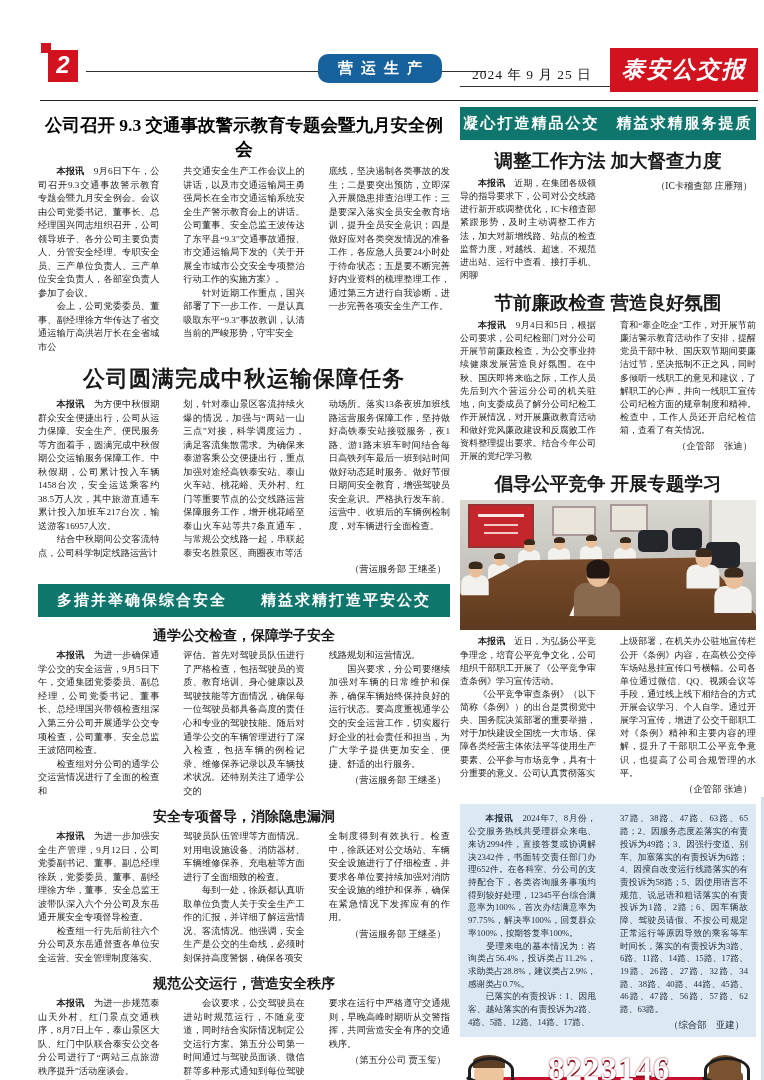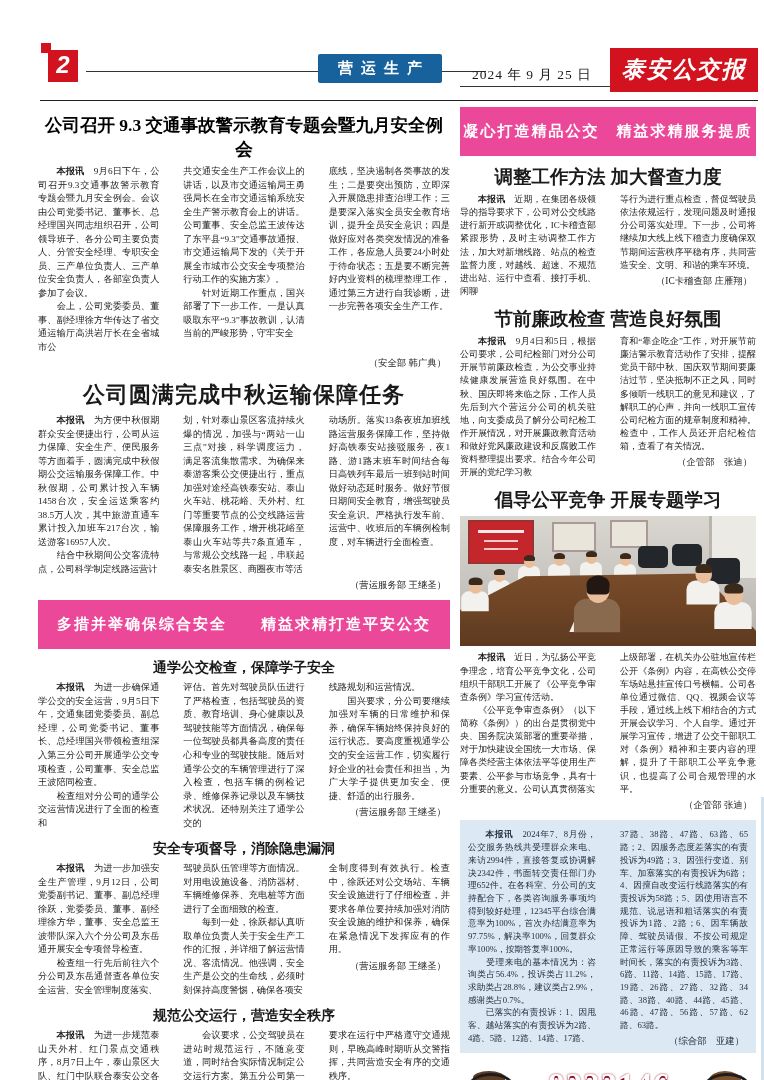--- a/index.html
+++ b/index.html
@@ -8,37 +8,37 @@
   
   .header{position:relative;height:50px;margin:50px 6px 0 40px;border-bottom:1px solid #222;}
   .h-line1{position:absolute;left:46px;top:21px;width:400px;height:1px;background:#333;}
   .h-line2{position:absolute;left:420px;top:36px;width:180px;height:1px;background:#333;}
   .pg-num{position:absolute;left:8px;top:0px;width:30px;height:32px;background:#d2121e;color:#fff;
           font-family:"Liberation Sans",sans-serif;font-weight:bold;font-style:italic;font-size:24px;
           line-height:30px;text-align:center;}
   .pg-num::before{content:"";position:absolute;left:-7px;top:-7px;width:10px;height:10px;background:#d2121e;}
   .section-box{position:absolute;left:278px;top:4px;background:#17629c;color:#fff;
           font-family:"Liberation Sans",sans-serif;font-weight:bold;font-size:15px;letter-spacing:8px;
-          padding:5px 12px 5px 20px;border-radius:2px;}
+          padding:5px 12px 5px 20px;border-radius:10px;}
   .date{position:absolute;left:432px;top:16px;font-size:13.5px;letter-spacing:1px;}
   .masthead{position:absolute;right:0px;top:-2px;width:148px;height:44px;background:#d2121e;color:#fff;
           font-style:italic;font-weight:bold;font-size:23px;line-height:44px;text-align:center;letter-spacing:2px;}
   
   .content{display:flex;gap:10px;padding:6px 8px 0 38px;}
   .left-sec{width:412px;}
   .right-sec{width:296px;position:relative;}
   
   .hl{text-align:center;margin:6px 0 2px 0;}
   .hl-red{color:#000000;font-weight:bold;font-size:17.5px;font-family:"Liberation Serif",serif;}
   .hl-big{font-weight:bold;font-size:22px;letter-spacing:1px;margin:10px 0 4px 0;text-align:center;}
   .hl-mid{font-family:"Liberation Sans",sans-serif;font-weight:bold;font-size:14px;margin:10px 0 2px 0;}
   .hl-right{font-family:"Liberation Sans",sans-serif;font-weight:bold;font-size:18.5px;margin:8px 0 2px 0;}
   
-  .banner{background:#ec4899;color:#fff;font-family:"Liberation Sans",sans-serif;font-weight:bold;
-          text-align:center;padding:15px 0;font-size:15px;letter-spacing:2px;margin:8px 0 2px 0;}
+  .banner{background:#0f766e;color:#fff;font-family:"Liberation Sans",sans-serif;font-weight:bold;
+          text-align:center;padding:7px 0;font-size:15px;letter-spacing:2px;margin:8px 0 2px 0;}
   
   .cols{display:flex;gap:24px;margin-top:4px;}
   .col{flex:1;text-align:justify;white-space:pre-line;font-size:9.2px;line-height:1.47;color:#1c1c1c;}
   .right-sec .col{font-size:9px;line-height:1.46;}
   .ind{text-indent:2em;}
   .lead{font-weight:bold;}
   .sign{text-align:right;font-size:9.4px;padding:3px 4px 0 0;}
   
   .stats{background:#dce8f4;padding:8px 8px 5px 8px;margin-top:8px;}
   .stats .col{font-size:8.7px;line-height:1.46;color:#23313f;}
@@ -111,21 +111,20 @@
 
       <section>
         <h2 class="hl hl-red">公司召开 9.3 交通事故警示教育专题会暨九月安全例会</h2>
         <div class="cols">
           <div class="col ind"><span class="lead">本报讯</span><span>　9月6日下午，公司召开9.3交通事故警示教育专题会暨九月安全例会。会议由公司党委书记、董事长、总经理国兴同志组织召开，公司领导班子、各分公司主要负责人、分管安全经理、专职安全员、三产单位负责人、三产单位安全负责人，各部室负责人参加了会议。
 　　会上，公司党委委员、董事、副经理徐方华传达了省交通运输厅高洪岩厅长在全省城市公</span></div>
           <div class="col"><span>共交通安全生产工作会议上的讲话，以及市交通运输局王勇强局长在全市交通运输系统安全生产警示教育会上的讲话。公司董事、安全总监王波传达了东平县“9.3”交通事故通报、市交通运输局下发的《关于开展全市城市公交安全专项整治行动工作的实施方案》。
 　　针对近期工作重点，国兴部署了下一步工作。一是认真吸取东平“9.3”事故教训，认清当前的严峻形势，守牢安全</span></div>
           <div class="col"><span>底线，坚决遏制各类事故的发生；二是要突出预防，立即深入开展隐患排查治理工作；三是要深入落实全员安全教育培训，提升全员安全意识；四是做好应对各类突发情况的准备工作，各应急人员要24小时处于待命状态；五是要不断完善好内业资料的梳理整理工作，通过第三方进行自我诊断，进一步完善各项安全生产工作。</span></div>
         </div>
-        <div class="sign">（安全部 韩广典）</div>
       </section>
 
       <section>
         <h2 class="hl hl-big">公司圆满完成中秋运输保障任务</h2>
         <div class="cols">
           <div class="col ind"><span class="lead">本报讯</span><span>　为方便中秋假期群众安全便捷出行，公司从运力保障、安全生产、便民服务等方面着手，圆满完成中秋假期公交运输服务保障工作。中秋假期，公司累计投入车辆1458台次，安全运送乘客约38.5万人次，其中旅游直通车累计投入加班车217台次，输送游客16957人次。
 　　结合中秋期间公交客流特点，公司科学制定线路运营计</span></div>
           <div class="col"><span>划，针对泰山景区客流持续火爆的情况，加强与“两站一山三点”对接，科学调度运力，满足客流集散需求。为确保来泰游客乘公交便捷出行，重点加强对途经高铁泰安站、泰山火车站、桃花峪、天外村、红门等重要节点的公交线路运营保障服务工作，增开桃花峪至泰山火车站等共7条直通车，与常规公交线路一起，串联起泰安名胜景区、商圈夜市等活</span></div>
           <div class="col"><span>动场所。落实13条夜班加班线路运营服务保障工作，坚持做好高铁泰安站接驳服务，夜1路、游1路末班车时间结合每日高铁列车最后一班到站时间做好动态延时服务。做好节假日期间安全教育，增强驾驶员安全意识。严格执行发车前、运营中、收班后的车辆例检制度，对车辆进行全面检查。</span></div>
         </div>
@@ -169,21 +168,21 @@
 
     <div class="right-sec">
       <div class="side-rule"></div>
 
       <div class="banner" style="margin-top:0;">凝心打造精品公交　精益求精服务提质</div>
 
       <section>
         <h2 class="hl hl-right">调整工作方法 加大督查力度</h2>
         <div class="cols">
           <div class="col ind"><span class="lead">本报讯</span><span>　近期，在集团各级领导的指导要求下，公司对公交线路进行新开或调整优化，IC卡稽查部紧跟形势，及时主动调整工作方法，加大对新增线路、站点的检查监督力度，对越线、超速、不规范进出站、运行中查看、接打手机、闲聊</span></div>
-          <div class="col"><span>等行为进行重点检查，督促驾驶员依法依规运行，发现问题及时通报分公司落实处理。下一步，公司将继续加大线上线下稽查力度确保双节期间运营秩序平稳有序，共同营造安全、文明、和谐的乘车环境。</span><div class="sign">（IC卡稽查部 庄雁翔）</div></div>
+          <div class="col"><div class="sign">（IC卡稽查部 庄雁翔）</div></div>
         </div>
       </section>
 
       <section>
         <h2 class="hl hl-right">节前廉政检查 营造良好氛围</h2>
         <div class="cols">
           <div class="col ind"><span class="lead">本报讯</span><span>　9月4日和5日，根据公司要求，公司纪检部门对分公司开展节前廉政检查，为公交事业持续健康发展营造良好氛围。在中秋、国庆即将来临之际，工作人员先后到六个营运分公司的机关驻地，向支委成员了解分公司纪检工作开展情况，对开展廉政教育活动和做好党风廉政建设和反腐败工作资料整理提出要求。结合今年公司开展的党纪学习教</span></div>
           <div class="col"><span>育和“靠企吃企”工作，对开展节前廉洁警示教育活动作了安排，提醒党员干部中秋、国庆双节期间要廉洁过节，坚决抵制不正之风，同时多倾听一线职工的意见和建议，了解职工的心声，并向一线职工宣传公司纪检方面的规章制度和精神。检查中，工作人员还开启纪检信箱，查看了有关情况。</span><div class="sign">（企管部　张迪）</div></div>
         </div>
       </section>

